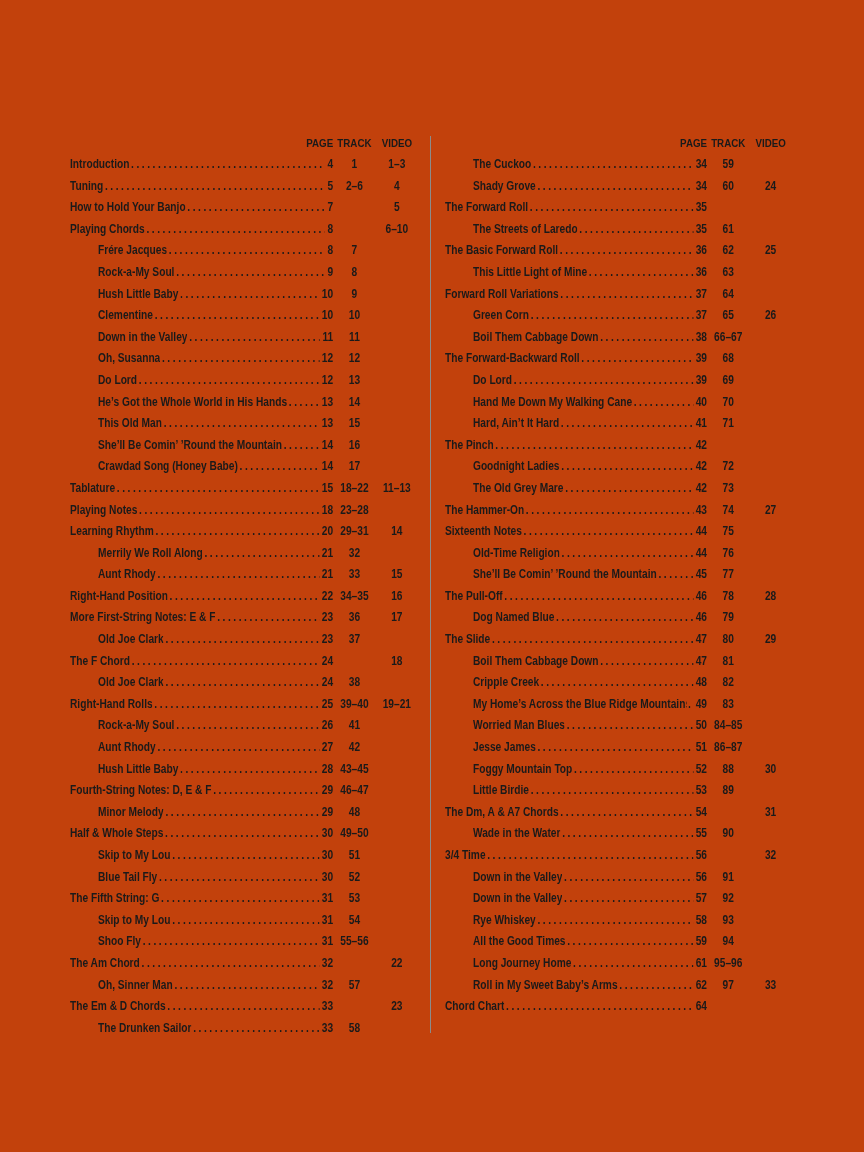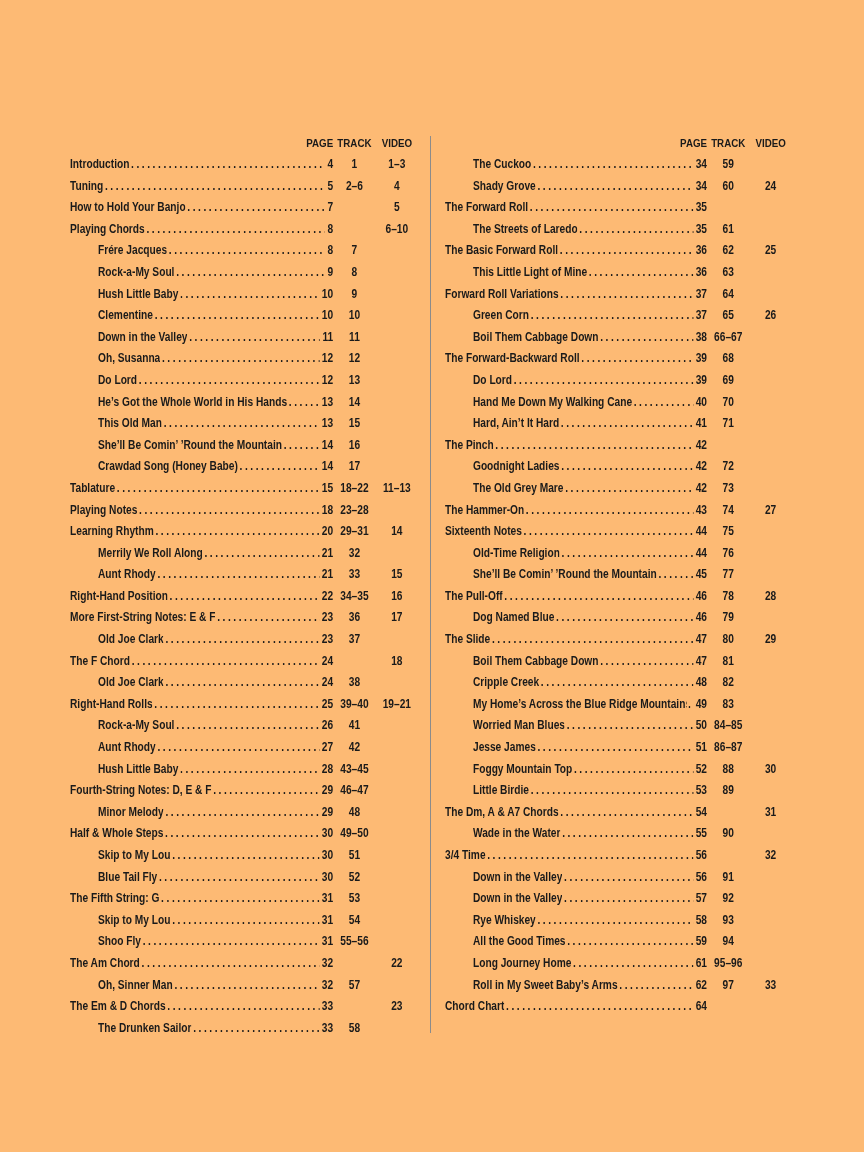--- a/index.html
+++ b/index.html
@@ -9,21 +9,21 @@
     background: #ffffff;
     width: 864px;
     height: 1152px;
     font-family: "Liberation Sans", sans-serif;
     color: var(--text, #1a1a1a);
     overflow: hidden;
   }
   .sheet {
     width: 864px;
     height: 1152px;
-    background: #fdba74;
+    background: #c2410c;
     padding: 132px 12px 0 70px;
   }
   .toc {
     display: flex;
     align-items: stretch;
   }
   .col {
     width: 348px;
     flex: none;
   }

